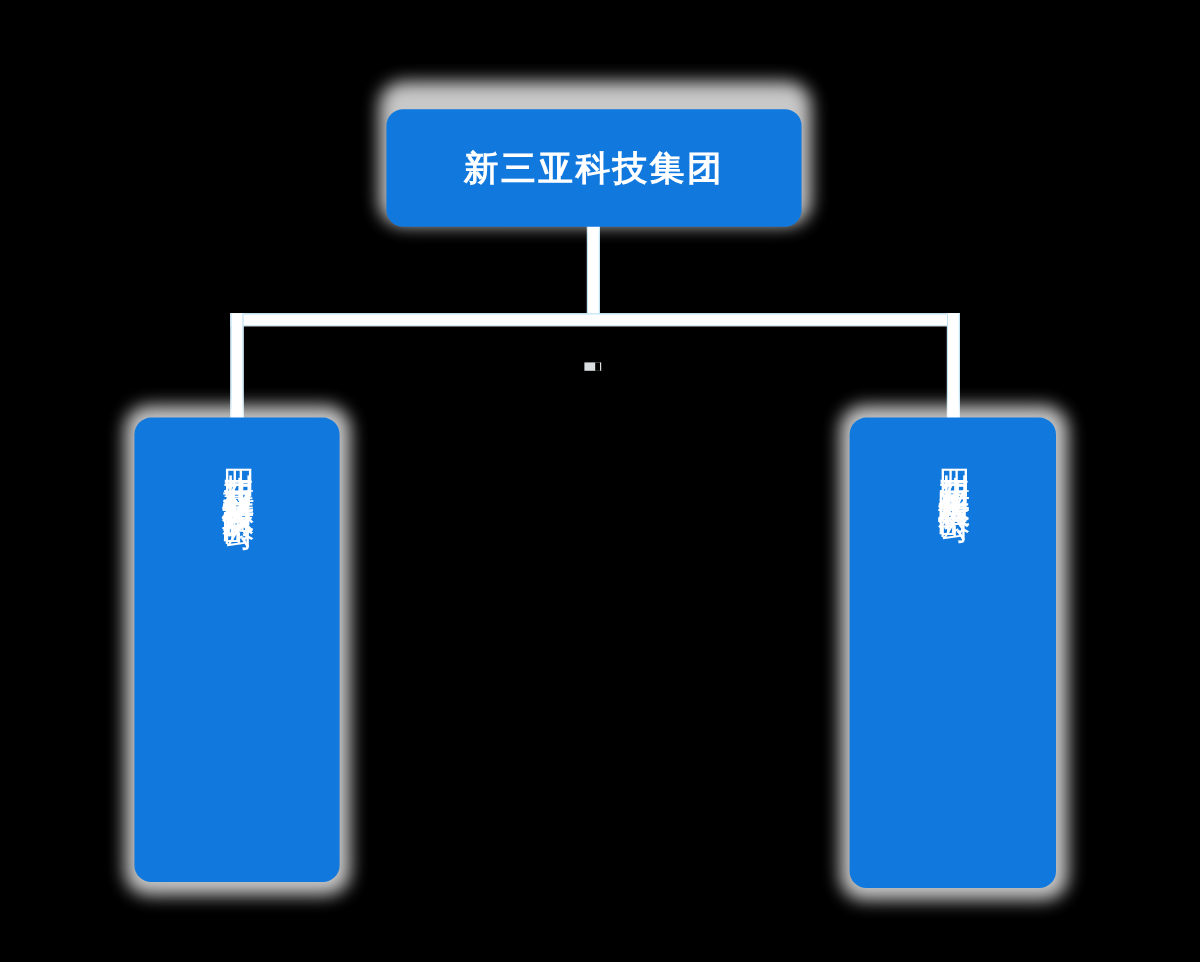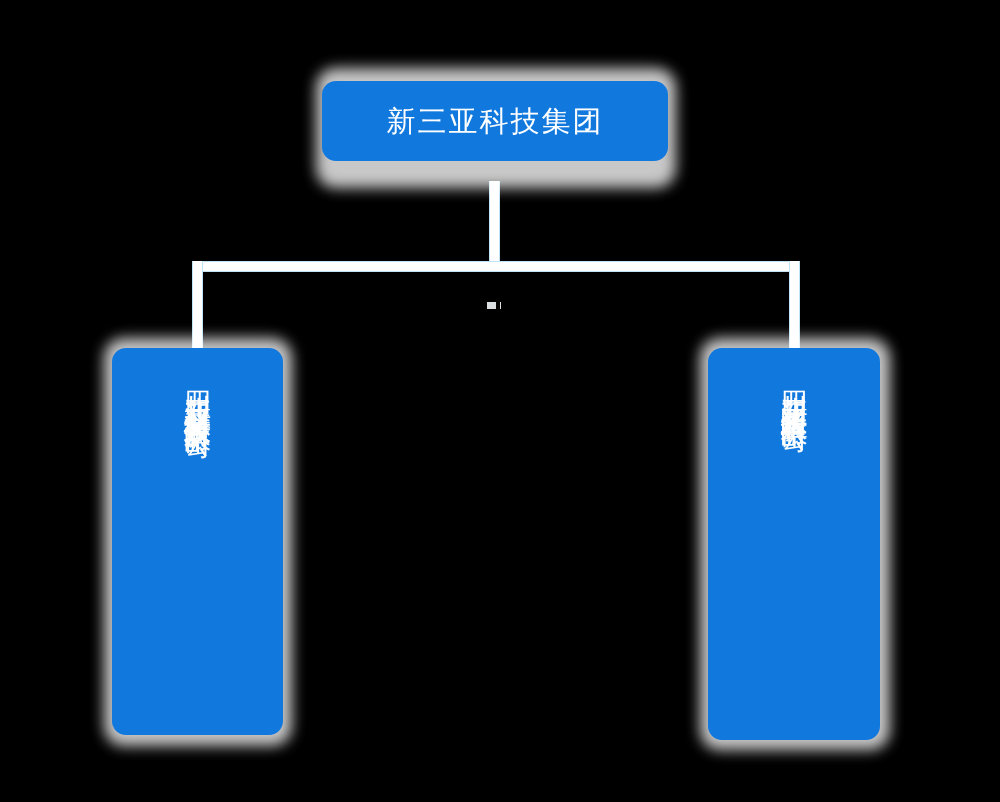--- a/index.html
+++ b/index.html
@@ -57,23 +57,24 @@
   .node-label {
     color: #ffffff;
     letter-spacing: 1px;
     line-height: 1.18;
     white-space: pre-line;
   }
 
   
   #node-root {
     left: 322px;
-    top: 81px;
+    top: 91px;
     width: 346px;
-    height: 80px;
+    height: 98px;
+    font-weight: bold;
   }
   #node-root .node-label {
     font-size: 29px;
     letter-spacing: 2px;
   }
 
   
   .node-vertical .node-label {
     writing-mode: vertical-rl;
     text-orientation: upright;

